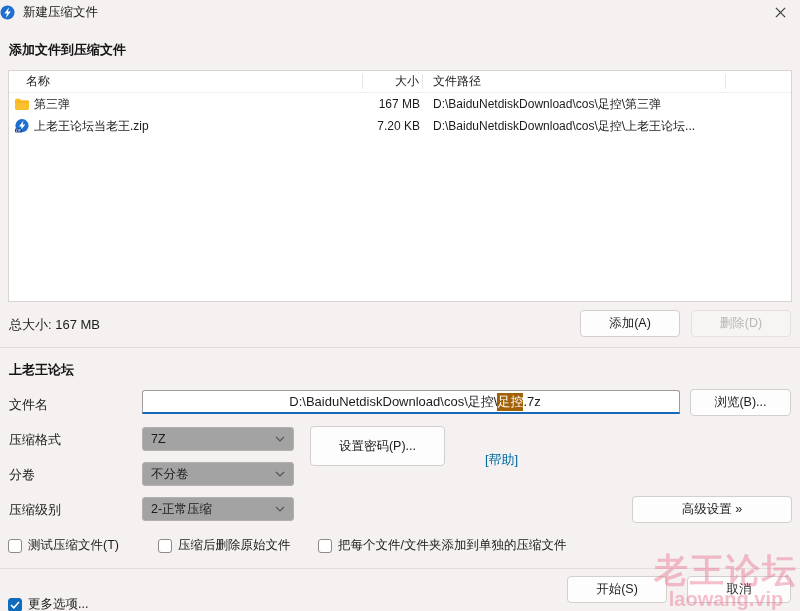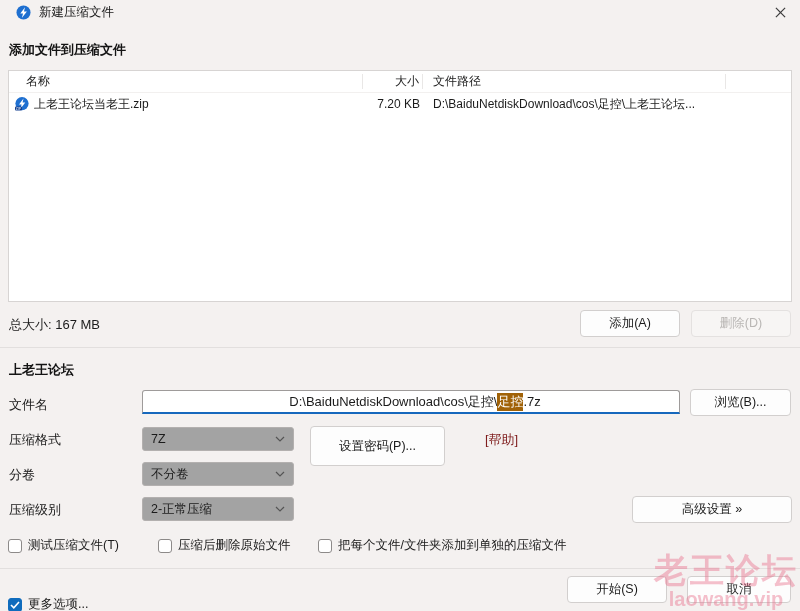--- a/index.html
+++ b/index.html
@@ -5,21 +5,21 @@
   html,body{margin:0;padding:0;}
   body{
     width:800px;height:611px;overflow:hidden;
     font-family:"Liberation Sans","DejaVu Sans",sans-serif;
     background:#f4f1f0;color:#1b1b1b;position:relative;
     -webkit-font-smoothing:antialiased;
   }
   .dialog{position:absolute;inset:0;}
 
   
-  .titlebar{position:absolute;top:0;left:0;right:0;height:24px;display:flex;align-items:center;padding-left:16px;}
+  .titlebar{position:absolute;top:0;left:0;right:0;height:24px;display:flex;align-items:center;padding-left:0;}
   .titlebar .app-icon{width:15px;height:15px;display:inline-flex;margin-right:8px;}
   .titlebar .title{font-size:12.5px;color:#191919;}
   .close-btn{position:absolute;right:0;top:0;width:40px;height:24px;display:flex;align-items:center;justify-content:center;cursor:pointer;}
   .close-btn svg{width:11px;height:11px;stroke:#3a3a3a;stroke-width:1.3;}
 
   
   .sec-h{position:absolute;left:9px;font-size:13px;font-weight:bold;color:#141414;}
   .sec-h.add{top:41px;}
   .sec-h.set{top:361px;}
 
@@ -59,21 +59,21 @@
   .btn-browse{position:absolute;left:690px;top:389px;width:101px;height:27px;}
 
   .select{position:absolute;box-sizing:border-box;width:152px;height:24px;background:#a3a3a3;border:1px solid #b3b0af;border-radius:3px;
      font-size:12.5px;display:flex;align-items:center;padding:0 8px;cursor:pointer;}
   .select .chev{margin-left:auto;display:inline-flex;}
   .select .chev svg{width:10px;height:6px;stroke:#555;stroke-width:1.2;fill:none;}
   .sel-format{left:142px;top:427px;}
   .sel-volume{left:142px;top:462px;}
   .sel-level{left:142px;top:497px;}
   .btn-pass{position:absolute;left:310px;top:426px;width:135px;height:40px;}
-  .help-link{position:absolute;left:485px;top:431px;font-size:13px;color:#7f1d1d;cursor:pointer;}
+  .help-link{position:absolute;left:485px;top:451px;font-size:13px;color:#0369a1;cursor:pointer;}
   .btn-adv{position:absolute;left:632px;top:496px;width:160px;height:27px;}
 
   
   .cb{display:flex;align-items:center;font-size:12.5px;cursor:pointer;}
   .cb .box{width:14px;height:14px;box-sizing:border-box;border:1px solid #8d8a89;border-radius:3px;background:#fff;margin-right:6px;flex:0 0 14px;}
   .cb .box.checked{background:#0f6cbd;border-color:#0f6cbd;display:flex;align-items:center;justify-content:center;}
   .cb .box.checked svg{width:10px;height:8px;stroke:#fff;stroke-width:1.6;fill:none;}
   .cb-test{position:absolute;left:8px;top:537px;}
   .cb-delorig{position:absolute;left:158px;top:537px;}
   .cb-separate{position:absolute;left:318px;top:537px;}
@@ -110,20 +110,34 @@
   </div>
 
   <div class="sec-h add">添加文件到压缩文件</div>
 
   <div class="filelist">
     <div class="lhead">
       <div class="hc name">名称</div>
       <div class="hc size">大小</div>
       <div class="hc path">文件路径</div>
       <div class="hc extra"></div>
+    </div>
+    <div class="lrow">
+      <div class="cell-name">
+        <span class="ficon">
+          <svg viewBox="0 0 16 16">
+              <path d="M1 4.2 C1 3.4 1.6 2.8 2.4 2.8 H6 l1.4 1.5 H13.7 c.7 0 1.3.6 1.3 1.3 v7 c0 .7-.6 1.3-1.3 1.3 H2.3 C1.6 13.9 1 13.3 1 12.6 Z" fill="#fbc02d"></path>
+              <path d="M1 5.6 H15 V6.5 H1 Z" fill="#f6ad1c"></path>
+            </svg>
+        </span>
+        <span>第三弹</span>
+      </div>
+      <div class="cell-size">167 MB</div>
+      <div class="cell-path">D:\BaiduNetdiskDownload\cos\足控\第三弹</div>
+      <div></div>
     </div>
     <div class="lrow">
       <div class="cell-name">
         <span class="ficon">
           <svg viewBox="0 0 16 16">
               <circle cx="8" cy="7.6" r="6.6" fill="#1e6fd0"></circle>
               <path d="M9.5 2.4 L5 8.4 h2.6 L6.4 12.7 l4.9-6.3 H8.6 Z" fill="#ffffff"></path>
               <rect x="1" y="10.5" width="7" height="4" rx="1" fill="#123f8f"></rect>
               <text x="4.5" y="13.8" font-size="3.4" fill="#ffffff" text-anchor="middle" font-family="sans-serif">ZIP</text>
             </svg>

